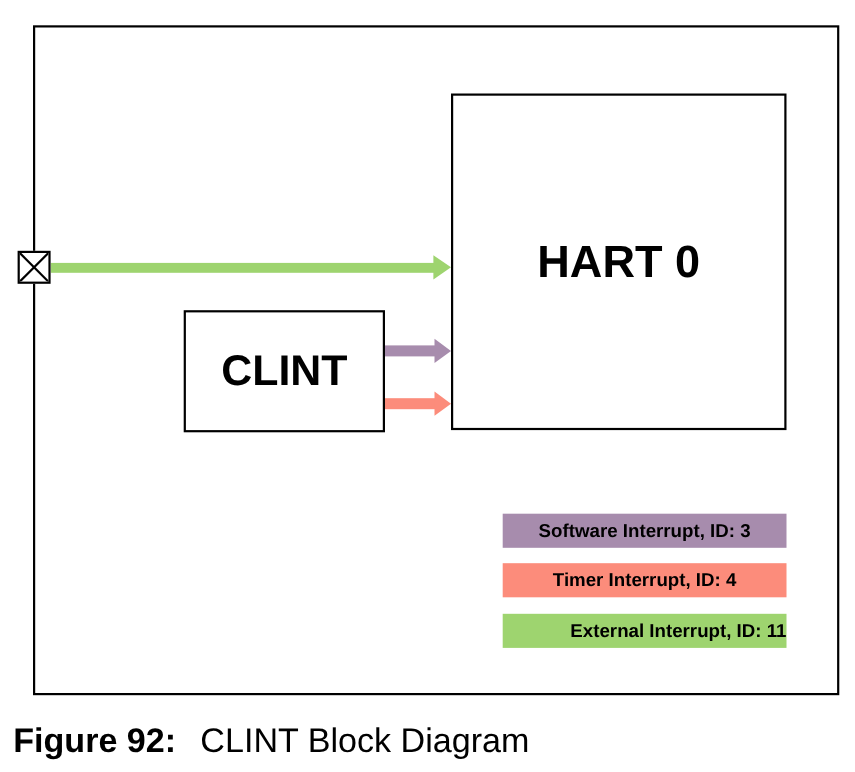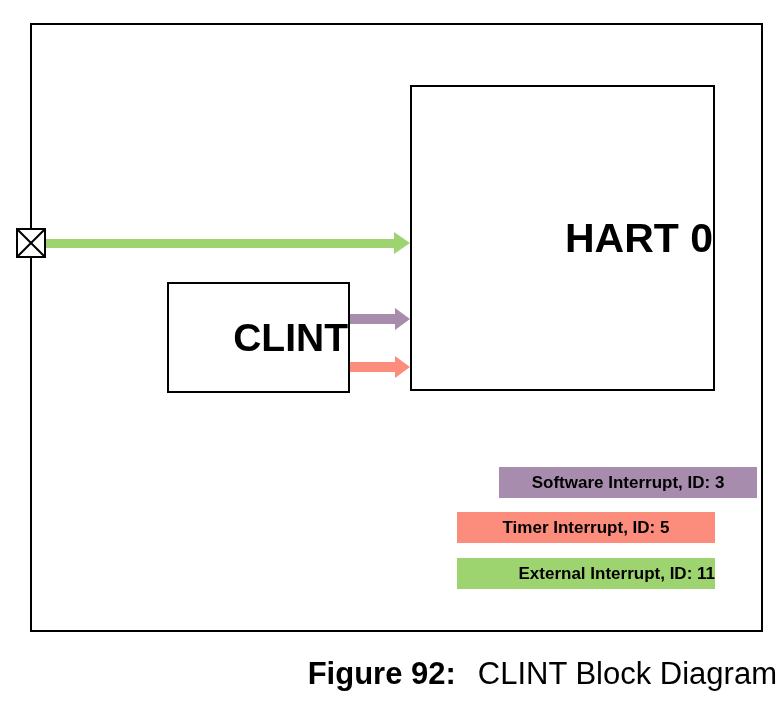--- a/index.html
+++ b/index.html
@@ -34,21 +34,21 @@
     z-index: 3;
   }
   .xbox svg { display: block; }
 
   
   .block {
     border: 2px solid #000000;
     background: #ffffff;
     display: flex;
     align-items: center;
-    justify-content: flex-end;
+    justify-content: center;
     font-weight: bold;
     z-index: 2;
   }
   .block.hart {
     left: 410px; top: 85px;
     width: 305px; height: 306px;
     font-size: 41px;
   }
   .block.clint {
     left: 167px; top: 282px;
@@ -73,28 +73,28 @@
   .legend-item {
     left: 457px;
     width: 258px; height: 31px;
     line-height: 31px;
     text-align: center;
     font-weight: bold;
     font-size: 17px;
     white-space: nowrap;
     z-index: 2;
   }
-  .legend-item.l0 { top: 467px; margin-left: 42px; }
+  .legend-item.l0 { top: 467px; }
   .legend-item.l1 { top: 512px; }
   .legend-item.l2 { top: 558px; }
 
   
   .caption {
-    left: 0; right: 0; top: 656px;
-    text-align: right;
+    left: 12px; right: 0; top: 656px;
+    text-align: left;
     font-size: 31px;
     white-space: nowrap;
   }
   .caption .label { font-weight: bold; }
   .caption .title { font-weight: normal; margin-left: 22px; }
 </style>
 </head>
 <body>
 
 <div class="abs boundary"></div>
@@ -117,18 +117,18 @@
 
 <div class="abs block hart">
   <span>HART 0</span>
 </div>
 
 <div class="abs block clint">
   <span>CLINT</span>
 </div>
 
 <div class="abs legend-item l0" style="background-color: rgb(167, 140, 173);">Software Interrupt, ID: 3</div>
-<div class="abs legend-item l1" style="background-color: rgb(252, 140, 123);">Timer Interrupt, ID: 5</div>
+<div class="abs legend-item l1" style="background-color: rgb(252, 140, 123);">Timer Interrupt, ID: 4</div>
 <div class="abs legend-item l2" style="background-color: rgb(158, 212, 111); text-align: right;">External Interrupt, ID: 11</div>
 
 <div class="abs caption">
   <span class="label">Figure 92:</span><span class="title">CLINT Block Diagram</span>
 </div>
 
 </body></html>

